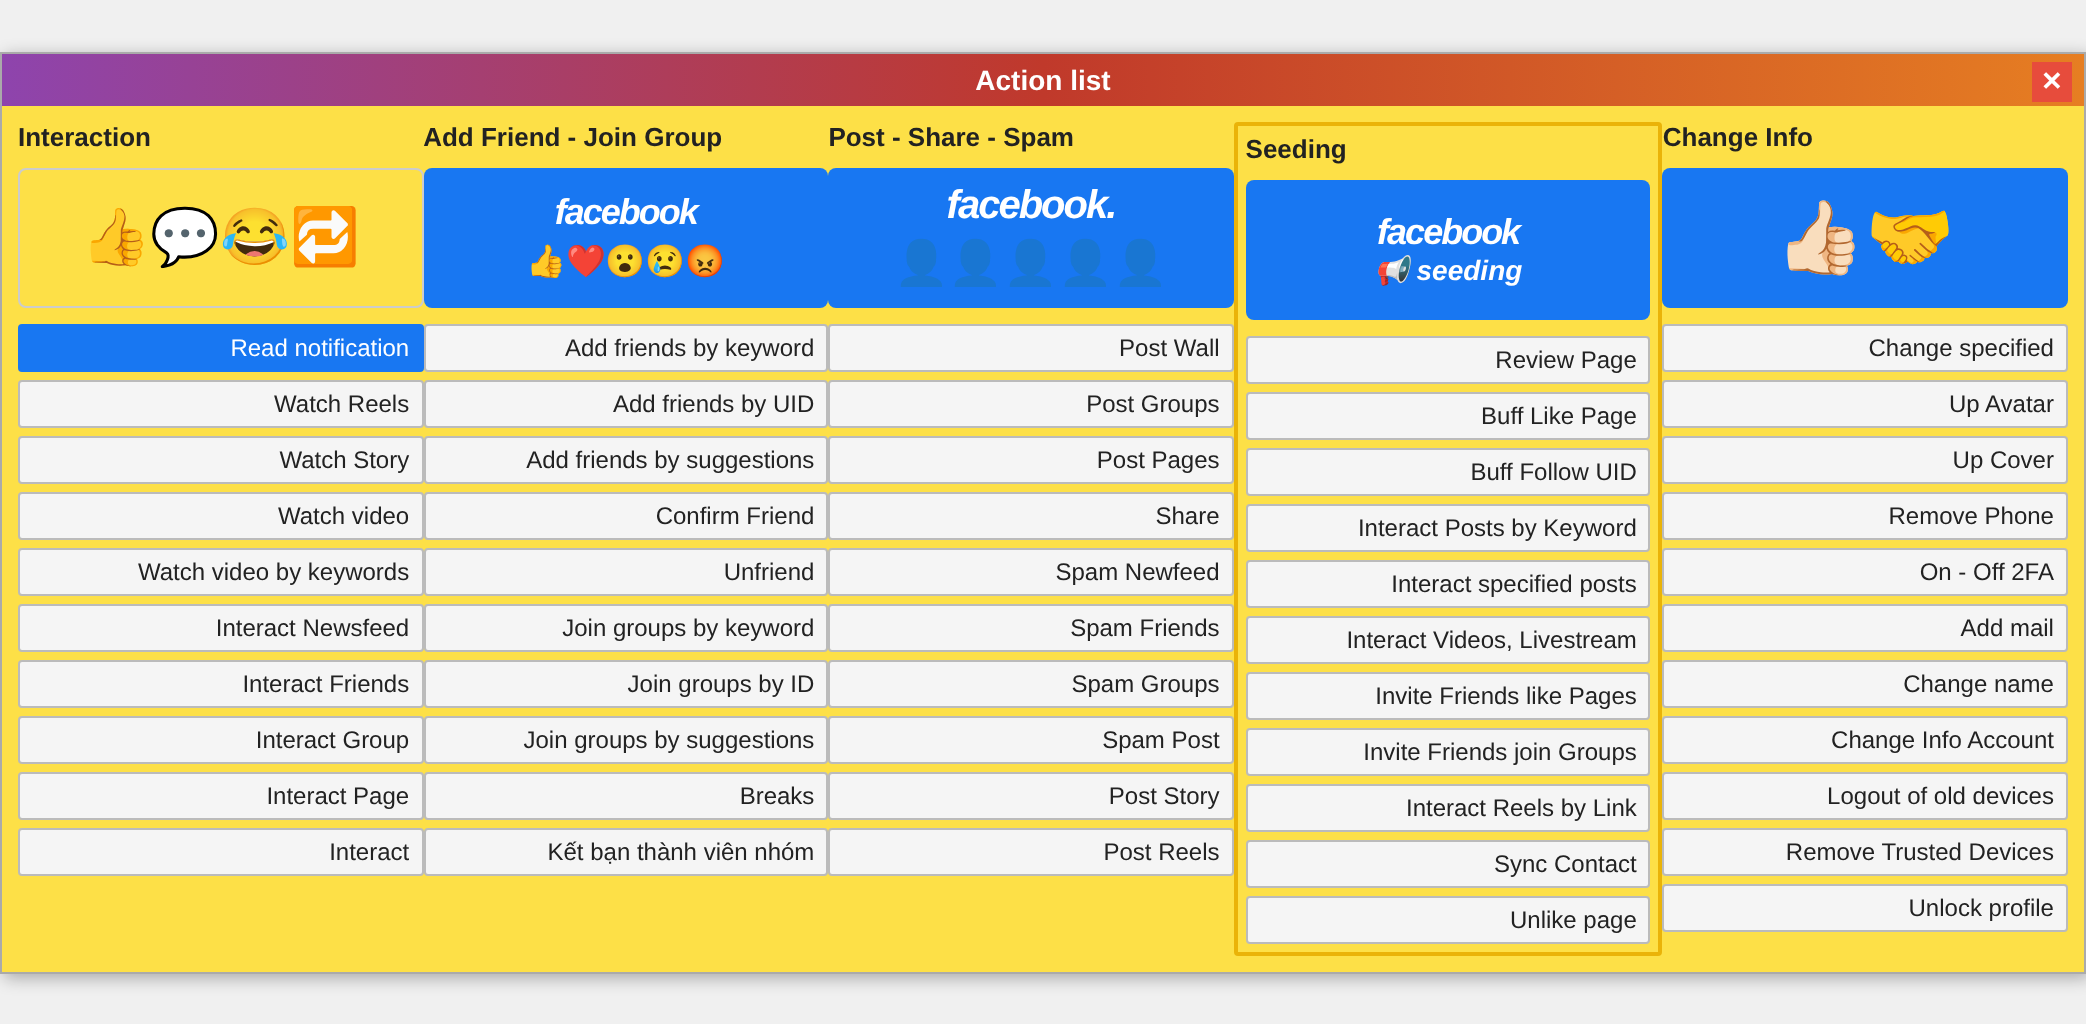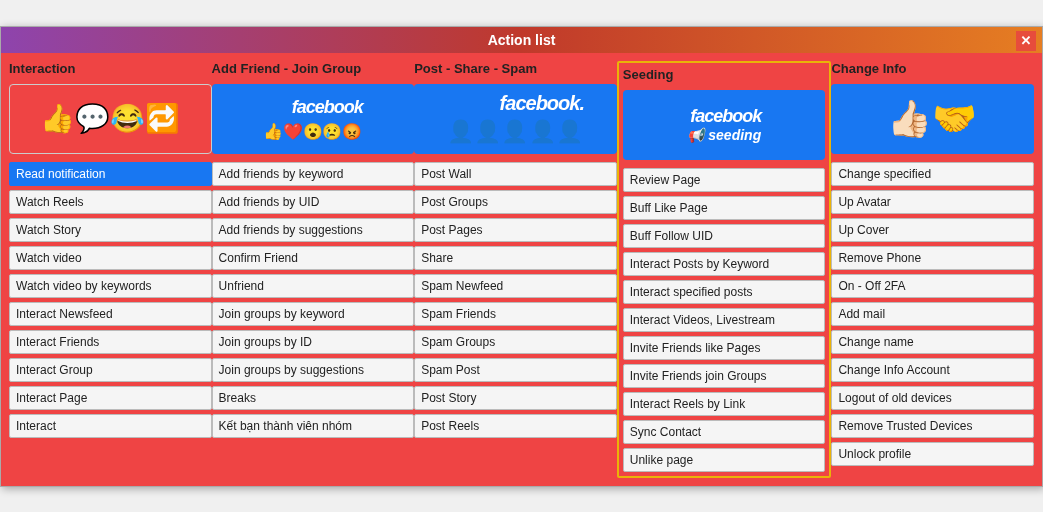--- a/index.html
+++ b/index.html
@@ -7,21 +7,21 @@
       font-family: Arial, sans-serif;
       font-size: 13px;
       background: #f0f0f0;
       display: flex;
       justify-content: center;
       align-items: center;
       min-height: 100vh;
     }
     .window {
       width: 1043px;
-      background: #ef4444;
+      background: #fde047;
       border: 1px solid #aaa;
       box-shadow: 2px 2px 8px rgba(0,0,0,0.3);
     }
     .title-bar {
       background: linear-gradient(to right, #8e44ad, #c0392b, #e67e22);
       color: #fff;
       text-align: center;
       padding: 5px 0;
       font-size: 14px;
       font-weight: bold;
@@ -59,21 +59,21 @@
       font-size: 13px;
       margin-bottom: 4px;
       color: #222;
     }
     .btn {
       width: 100%;
       padding: 4px 6px;
       border: 1px solid #bbb;
       background: #f5f5f5;
       cursor: pointer;
-      text-align: left;
+      text-align: right;
       border-radius: 2px;
       font-size: 12px;
       color: #222;
       white-space: nowrap;
       overflow: hidden;
       text-overflow: ellipsis;
     }
     .btn-active {
       background: #1877f2;
       color: #fff;
@@ -96,21 +96,20 @@
       color: #fff;
       font-weight: bold;
       font-size: 16px;
       position: relative;
     }
     .fb-logo {
       font-size: 18px;
       font-weight: 900;
       font-style: italic;
       letter-spacing: -1px;
-      text-align: right;
     }
     .fb-emojis {
       font-size: 16px;
       margin-top: 4px;
     }
     .interaction-banner {
       background: linear-gradient(to br, #fff 0%, #e8f0fe 100%);
       border: 1px solid #ccc;
       border-radius: 4px;
       height: 70px;

